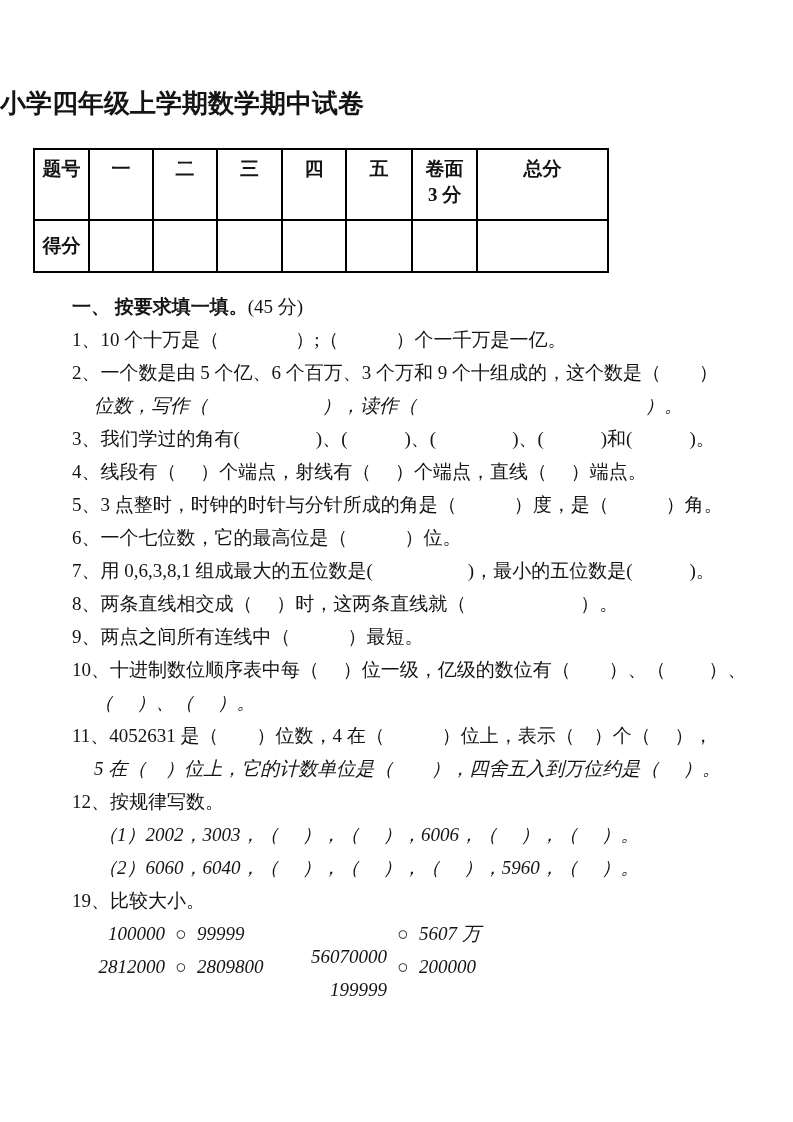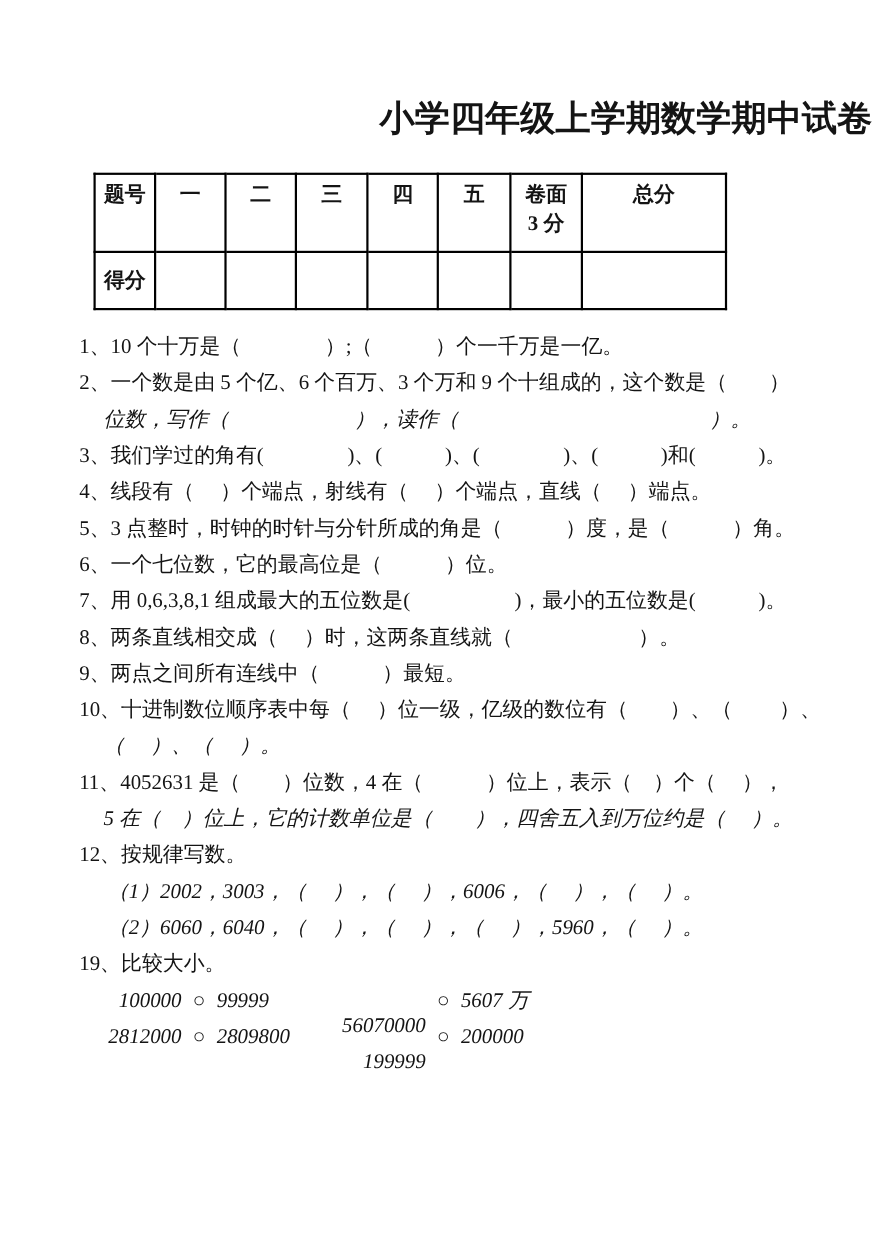--- a/index.html
+++ b/index.html
@@ -2,26 +2,26 @@
 <html><head>
 <meta charset="utf-8">
 <style>
   html,body{margin:0;padding:0;background:#e8e8e8;}
   .page{
     width:793px;height:1122px;background:#ffffff;margin:0 auto;
     font-family:"Liberation Serif","DejaVu Serif",serif;
     color:#141414;position:relative;overflow:hidden;
   }
   .title{
-    padding-top:86px;text-align:right;
-    font-size:32px;font-weight:bold;letter-spacing:0px;
+    padding-top:86px;text-align:left;
+    font-size:26px;font-weight:bold;letter-spacing:0px;
   }
   table.score{
     border-collapse:collapse;table-layout:fixed;
-    margin:27px 0 0 85px;
+    margin:27px 0 0 33px;
     border-radius:17px;
   }
   table.score td{
     border:2px solid #000;text-align:center;
     font-size:19px;font-weight:bold;padding:0;overflow:hidden;
   }
   tr.hdr td{height:63px;vertical-align:top;padding-top:6px;line-height:26px;white-space:pre-line;}
   tr.scr td{height:50px;vertical-align:middle;}
   .content{margin:17px 0 0 66px;font-size:19px;width:720px;}
   .line{height:33px;line-height:33px;white-space:pre;padding-left:6px;}
@@ -72,20 +72,21 @@
       <td></td>
       <td></td>
       <td></td>
       <td></td>
     </tr>
   </tbody>
     </table>
 
   <div class="content">
 
+    <div class="line sec1"><span class="b">一、 按要求填一填。</span><span>(45 分)</span></div>
 
     <div class="line">1、10 个十万是（　　　　）;（　　　）个一千万是一亿。</div>
     <div class="line">2、一个数是由 5 个亿、6 个百万、3 个万和 9 个十组成的，这个数是（　　）</div>
     <div class="line ind1">位数，写作（　　　　　　），读作（　　　　　　　　　　　　）。</div>
     <div class="line">3、我们学过的角有(　　　　)、(　　　)、(　　　　)、(　　　)和(　　　)。</div>
     <div class="line">4、线段有（　 ）个端点，射线有（　 ）个端点，直线（　 ）端点。</div>
     <div class="line">5、3 点整时，时钟的时针与分针所成的角是（　　　）度，是（　　　）角。</div>
     <div class="line">6、一个七位数，它的最高位是（　　　）位。</div>
     <div class="line">7、用 0,6,3,8,1 组成最大的五位数是(　　　　　)，最小的五位数是(　　　)。</div>
     <div class="line">8、两条直线相交成（　 ）时，这两条直线就（　　　　　　）。</div>

